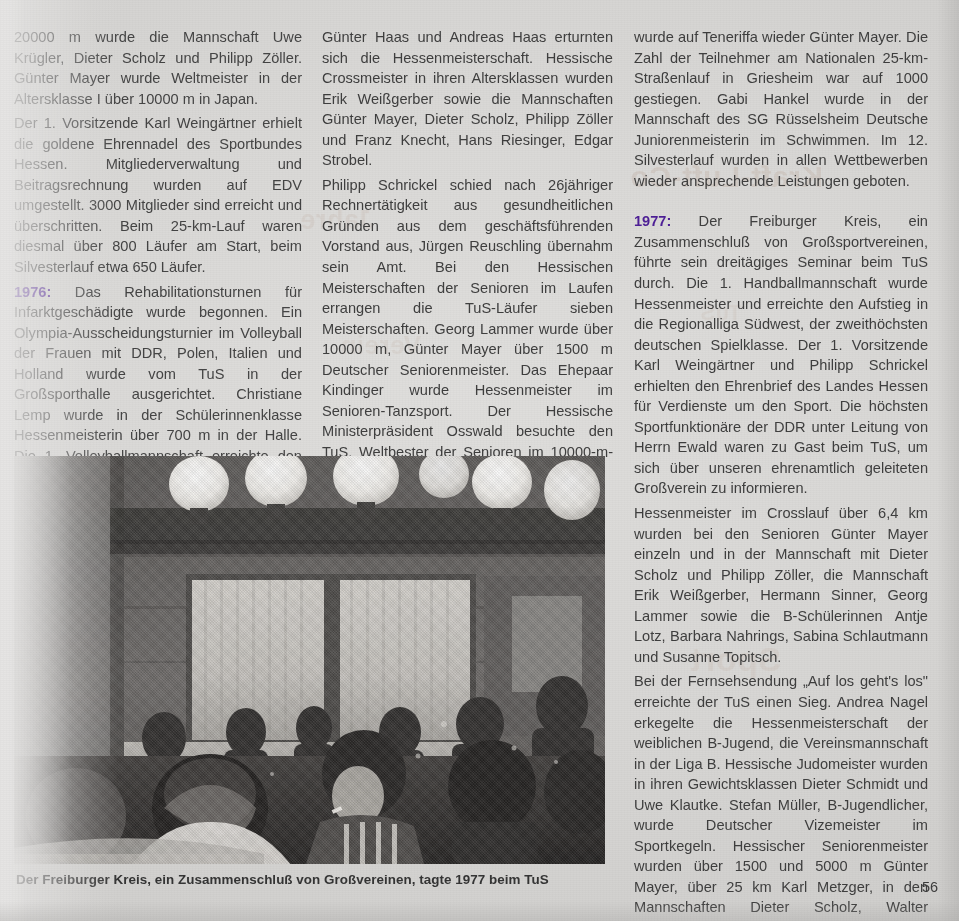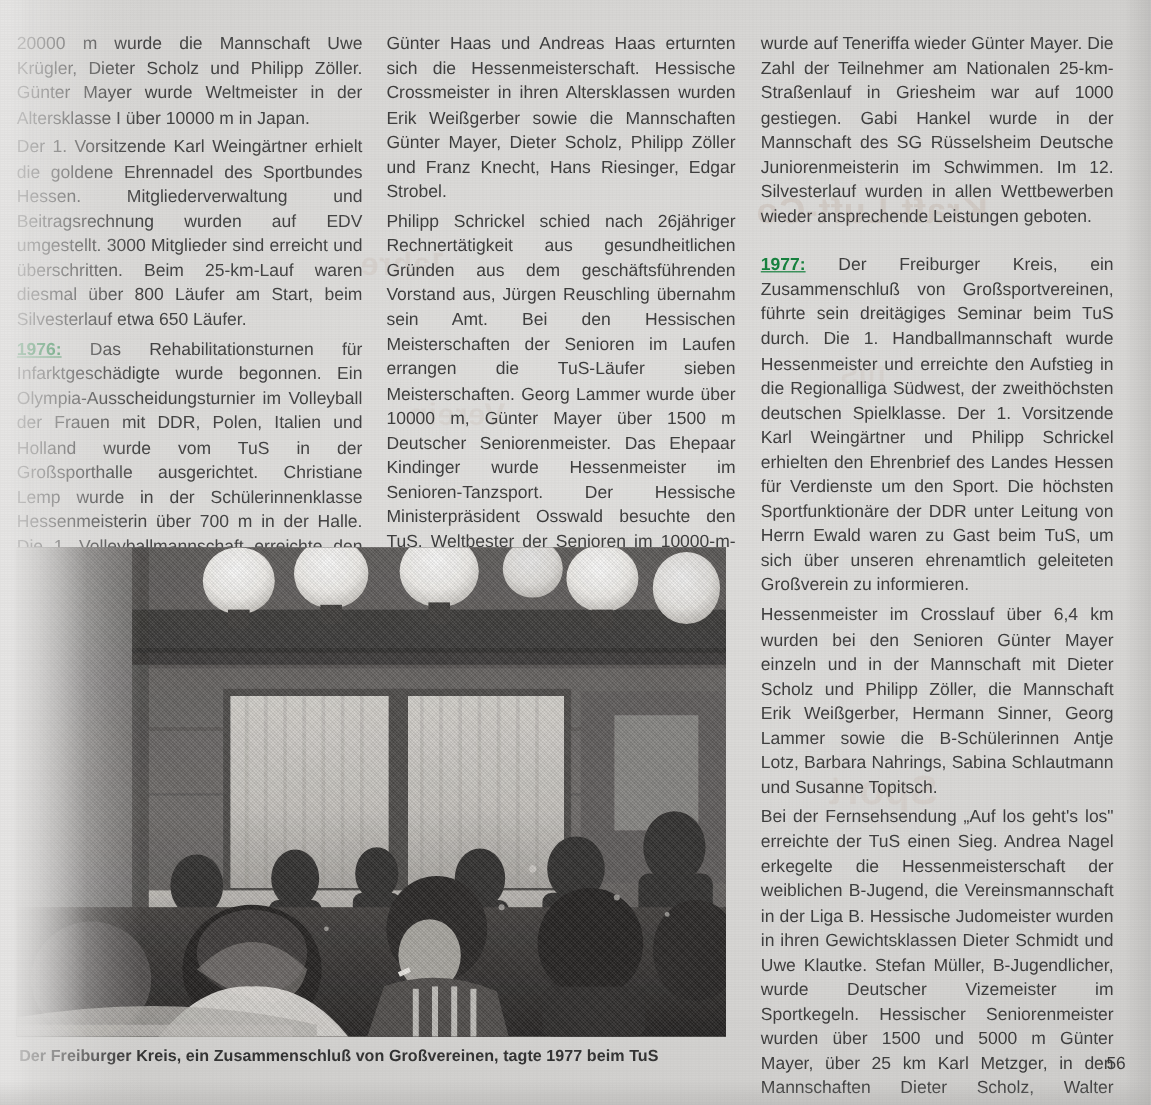--- a/index.html
+++ b/index.html
@@ -97,21 +97,21 @@
     z-index: 20;
     font-size: 14.6px;
     line-height: 20.55px;
     text-align: justify;
     text-justify: inter-word;
     color: #3d3d3d;
     hyphens: none;
   }
   .col p { margin: 0; }
   .col p + p { margin-top: 4px; }
-  .col b { font-weight: 700; color: #15803d; text-decoration: underline; }
+  .col b { font-weight: 700; color: #4c1d95; }
 
   #col1 { left: 14px;  top: 27px; width: 288px; }
   #col2 { left: 322px; top: 27px; width: 291px; }
   #col3 { left: 634px; top: 27px; width: 294px; }
 
   
   #col1 { color: #434343; }
 
   
   #photo {

